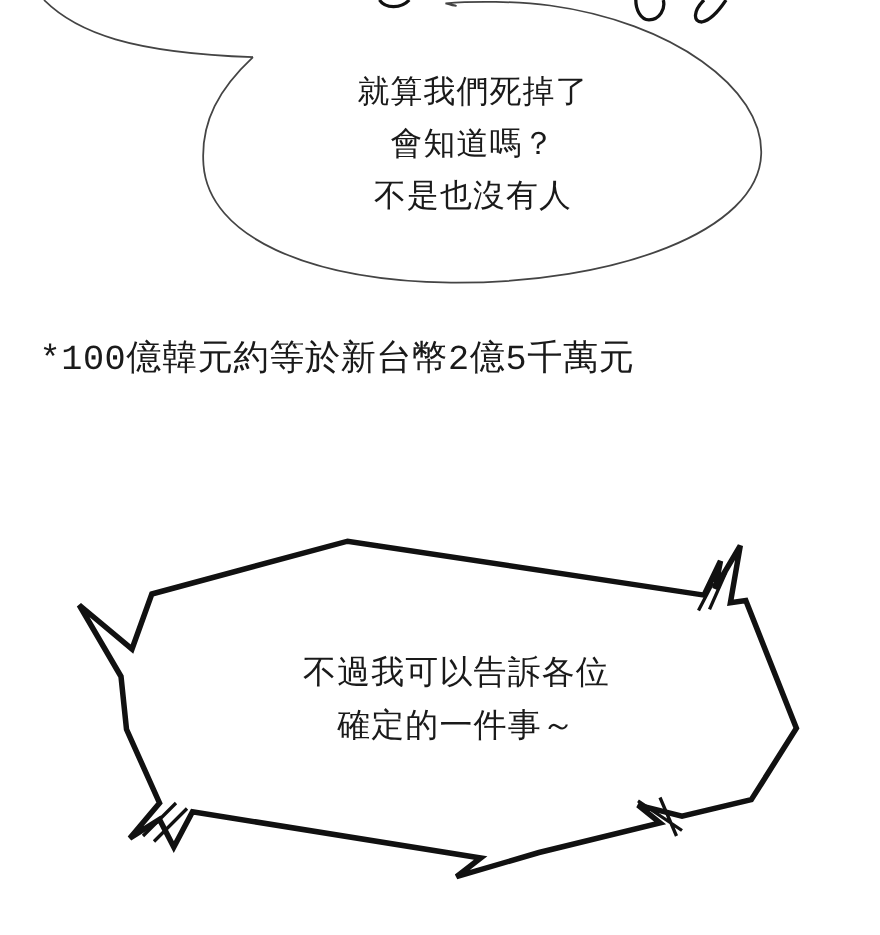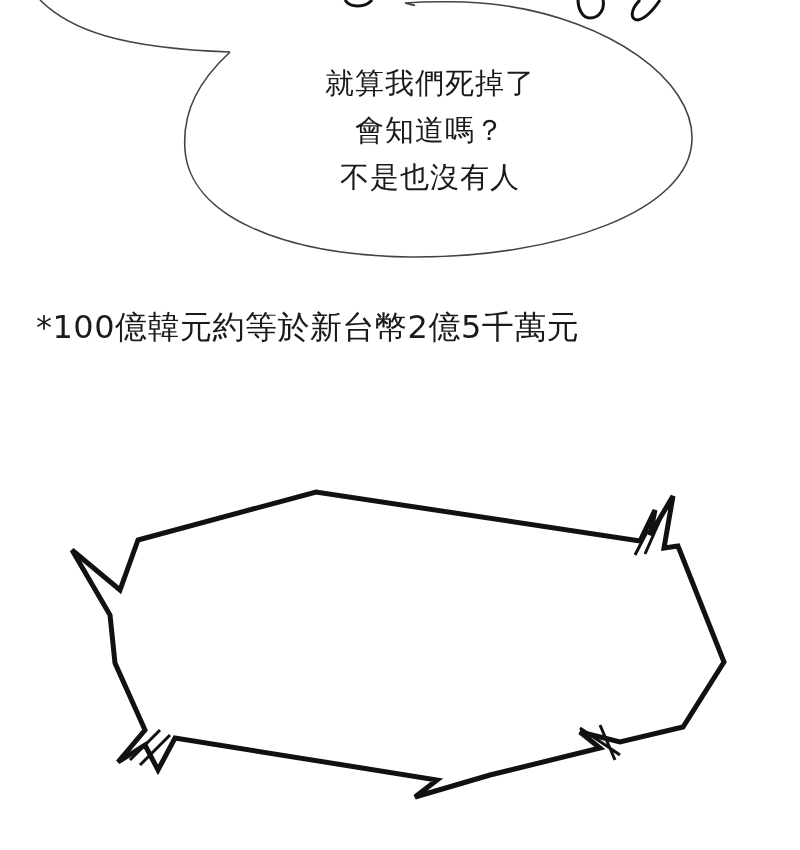--- a/index.html
+++ b/index.html
@@ -50,20 +50,21 @@
     }
     .footnote {
       position: absolute;
       left: 36px;
       top: 305px;
       font-size: 32px;
       line-height: 44px;
       white-space: nowrap;
       color: #1a1a1a;
       letter-spacing: 0.5px;
+      font-family: Liberation Mono, monospace;
     }
   </style>
 </head>
 <body>
 
 <svg class="art" viewBox="0 0 800 850" xmlns="http://www.w3.org/2000/svg">
 
   <path d="M40 0 C 70 30, 120 48, 230 52" fill="none" stroke="#444" stroke-width="1.6"></path>
 
   <path d="M230 52
@@ -112,13 +113,15 @@
 
 <div class="bubble-text" id="speech-text">
   <span class="line">就算我們死掉了</span>
   <span class="line">會知道嗎？</span>
   <span class="line">不是也沒有人</span>
 </div>
 
 <div class="footnote">*100億韓元約等於新台幣2億5千萬元</div>
 
 <div class="bubble-text" id="shout-text">
+  <span class="line">不過我可以告訴各位</span>
+  <span class="line">確定的一件事～</span>
 </div>
 
 </body></html>

